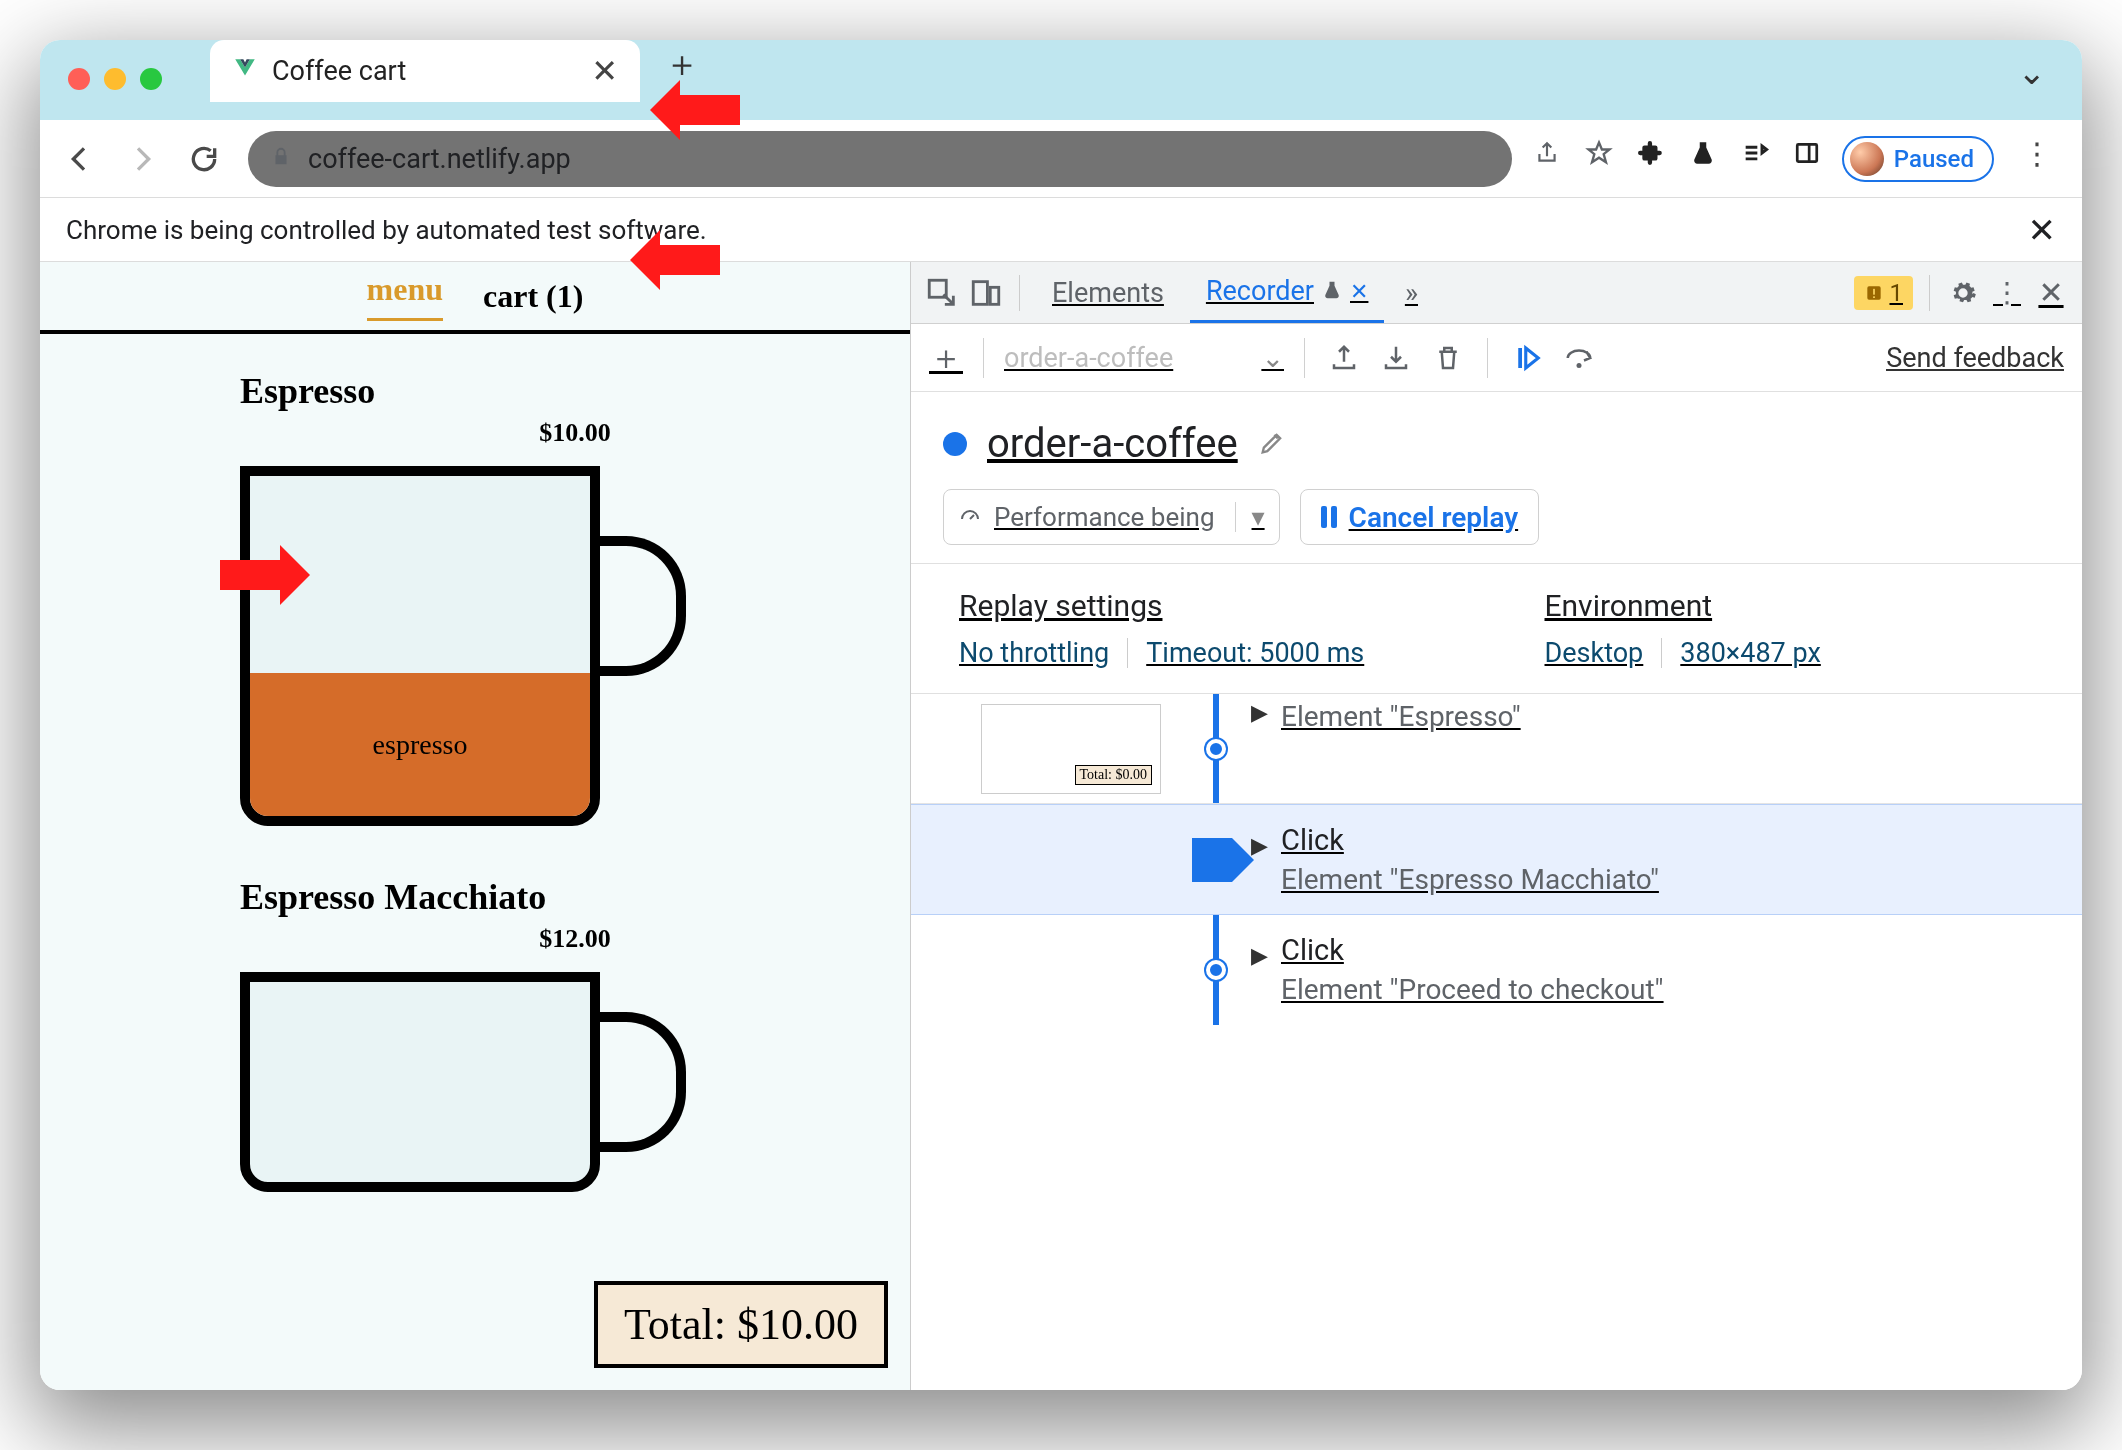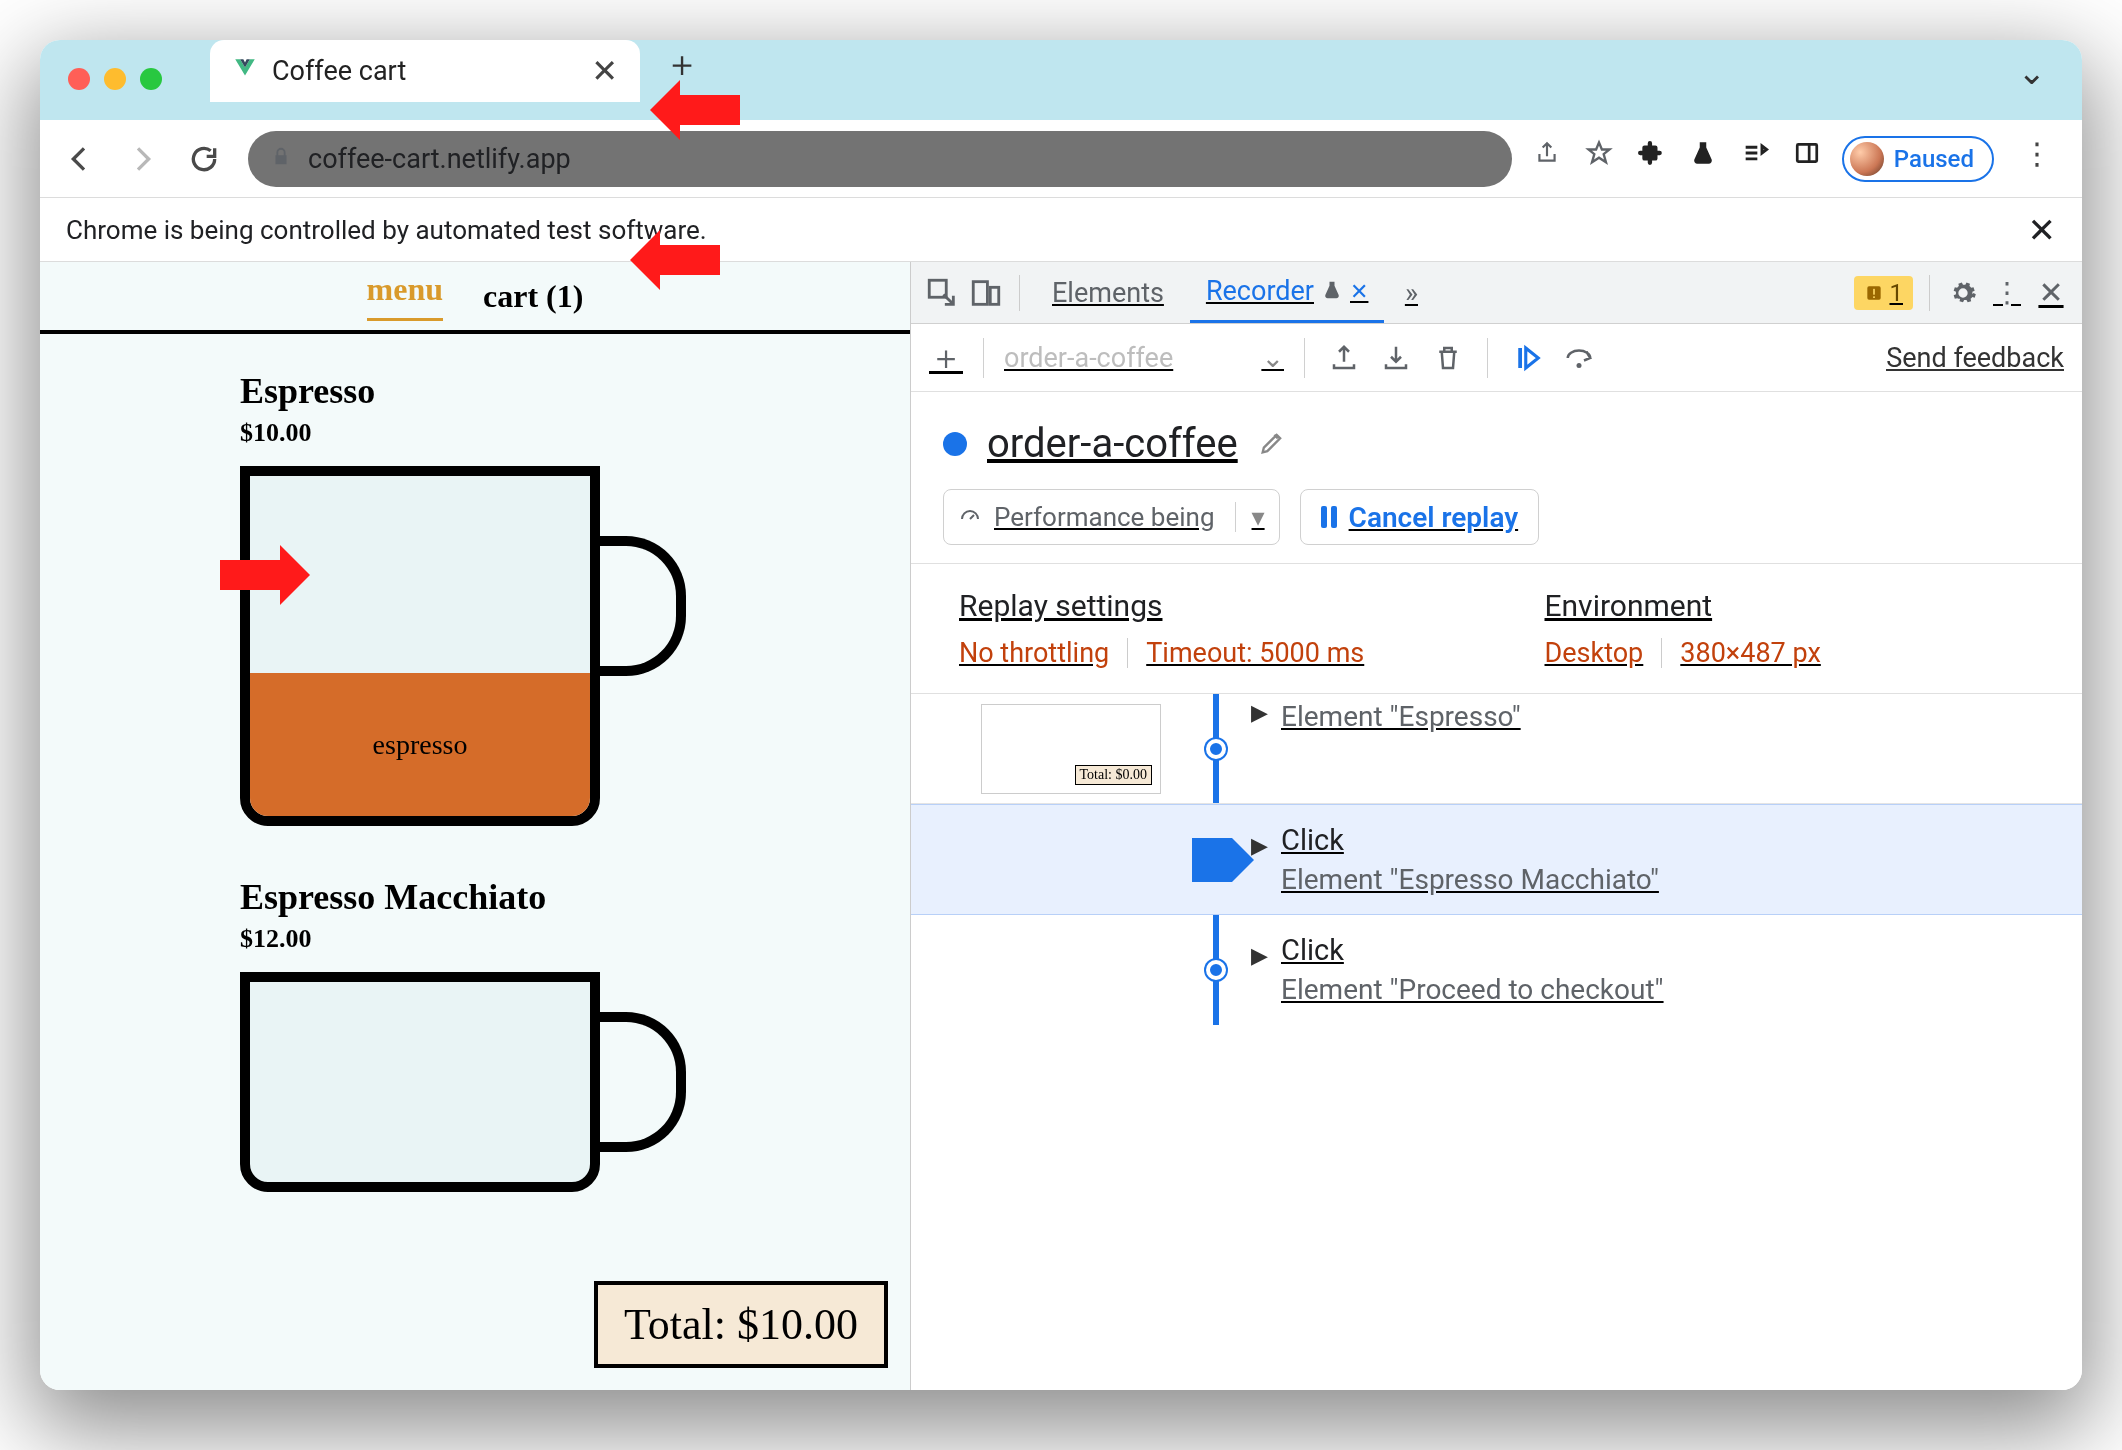--- a/index.html
+++ b/index.html
@@ -90,21 +90,21 @@
 }
 .page-nav {
   height:72px;border-bottom:4px solid #000;
   display:flex;align-items:center;justify-content:center;gap:40px;
   font-size:32px;font-weight:700;
 }
 .page-nav .menu{color:#d99a2b;border-bottom:3px solid #d99a2b;padding-bottom:10px;}
 .products { padding: 36px 0 0 200px; overflow:hidden;}
 .prod { margin-bottom: 50px;}
 .prod h3{font-size:36px;font-weight:700;margin-bottom:6px;}
-.prod .price{font-size:26px;font-weight:700;margin-bottom:18px;}
+.prod .price{font-size:26px;font-weight:700;margin-bottom:18px;text-align:center;}
 .cup {
   width: 400px; height:360px; position:relative;
 }
 .cupbody{position:absolute;left:0;top:0;width:360px;height:360px;border:10px solid #000;border-radius:0 0 28px 28px;background:#e9f4f5;overflow:hidden;}
 .cupfill{position:absolute;left:0;right:0;bottom:0;height:42%;background:#d56c29;display:flex;align-items:center;justify-content:center;}
 .cupfill span{font-family:Georgia,serif;font-size:28px;color:#000;}
 .handle{position:absolute;right:-46px;top:70px;width:90px;height:140px;border:10px solid #000;border-left:none;border-radius:0 60px 60px 0;}
 .cup2 .cupbody{height:220px;}
 .totalbox{
   position:absolute;right:22px;bottom:22px;
@@ -140,21 +140,21 @@
 .rec-actions{display:flex;gap:20px;align-items:center;}
 .perfbtn{border:1px solid #d0d0d0;border-radius:8px;height:56px;display:flex;align-items:center;padding:0 14px;gap:12px;font-size:26px;color:#5f6368;}
 .perfbtn .dd2{border-left:1px solid #d0d0d0;padding-left:16px;margin-left:8px;color:#888;}
 .cancelbtn{border:1px solid #d0d0d0;border-radius:8px;height:56px;display:flex;align-items:center;padding:0 20px;gap:12px;font-size:28px;color:#1a73e8;font-weight:600;}
 .cancelbtn .pauseico{display:flex;gap:4px;}
 .cancelbtn .pauseico span{width:6px;height:22px;background:#1a73e8;border-radius:2px;}
 
 .settings{display:flex;border-top:1px solid #e0e0e0;border-bottom:1px solid #e0e0e0;}
 .settcol{flex:1;padding:24px 48px;}
 .settcol h4{font-size:30px;font-weight:400;color:#202124;margin-bottom:14px;}
-.settcol .vals{font-size:27px;color:#c2410c;display:flex;gap:18px;align-items:center;}
+.settcol .vals{font-size:27px;color:#0c4a6e;display:flex;gap:18px;align-items:center;}
 .settcol .vals .vs{width:1px;height:30px;background:#ccc;}
 
 .steps{position:relative;}
 .timeline{position:absolute;left:302px;top:0;bottom:0;width:6px;background:#1a73e8;}
 .step{position:relative;border-bottom:1px solid #e4e4e4;padding:18px 0 18px 370px;min-height:110px;}
 .step.active{background:#e8f0fe;border-top:1px solid #b8d0f8;border-bottom:1px solid #b8d0f8;}
 .step .node{position:absolute;left:295px;top:50%;transform:translateY(-50%);width:20px;height:20px;background:#1a73e8;border-radius:50%;border:4px solid #fff;box-shadow:0 0 0 2px #1a73e8;}
 .step.active .node{
   left:281px;width:0;height:0;border:none;background:none;box-shadow:none;border-radius:0;
 }

